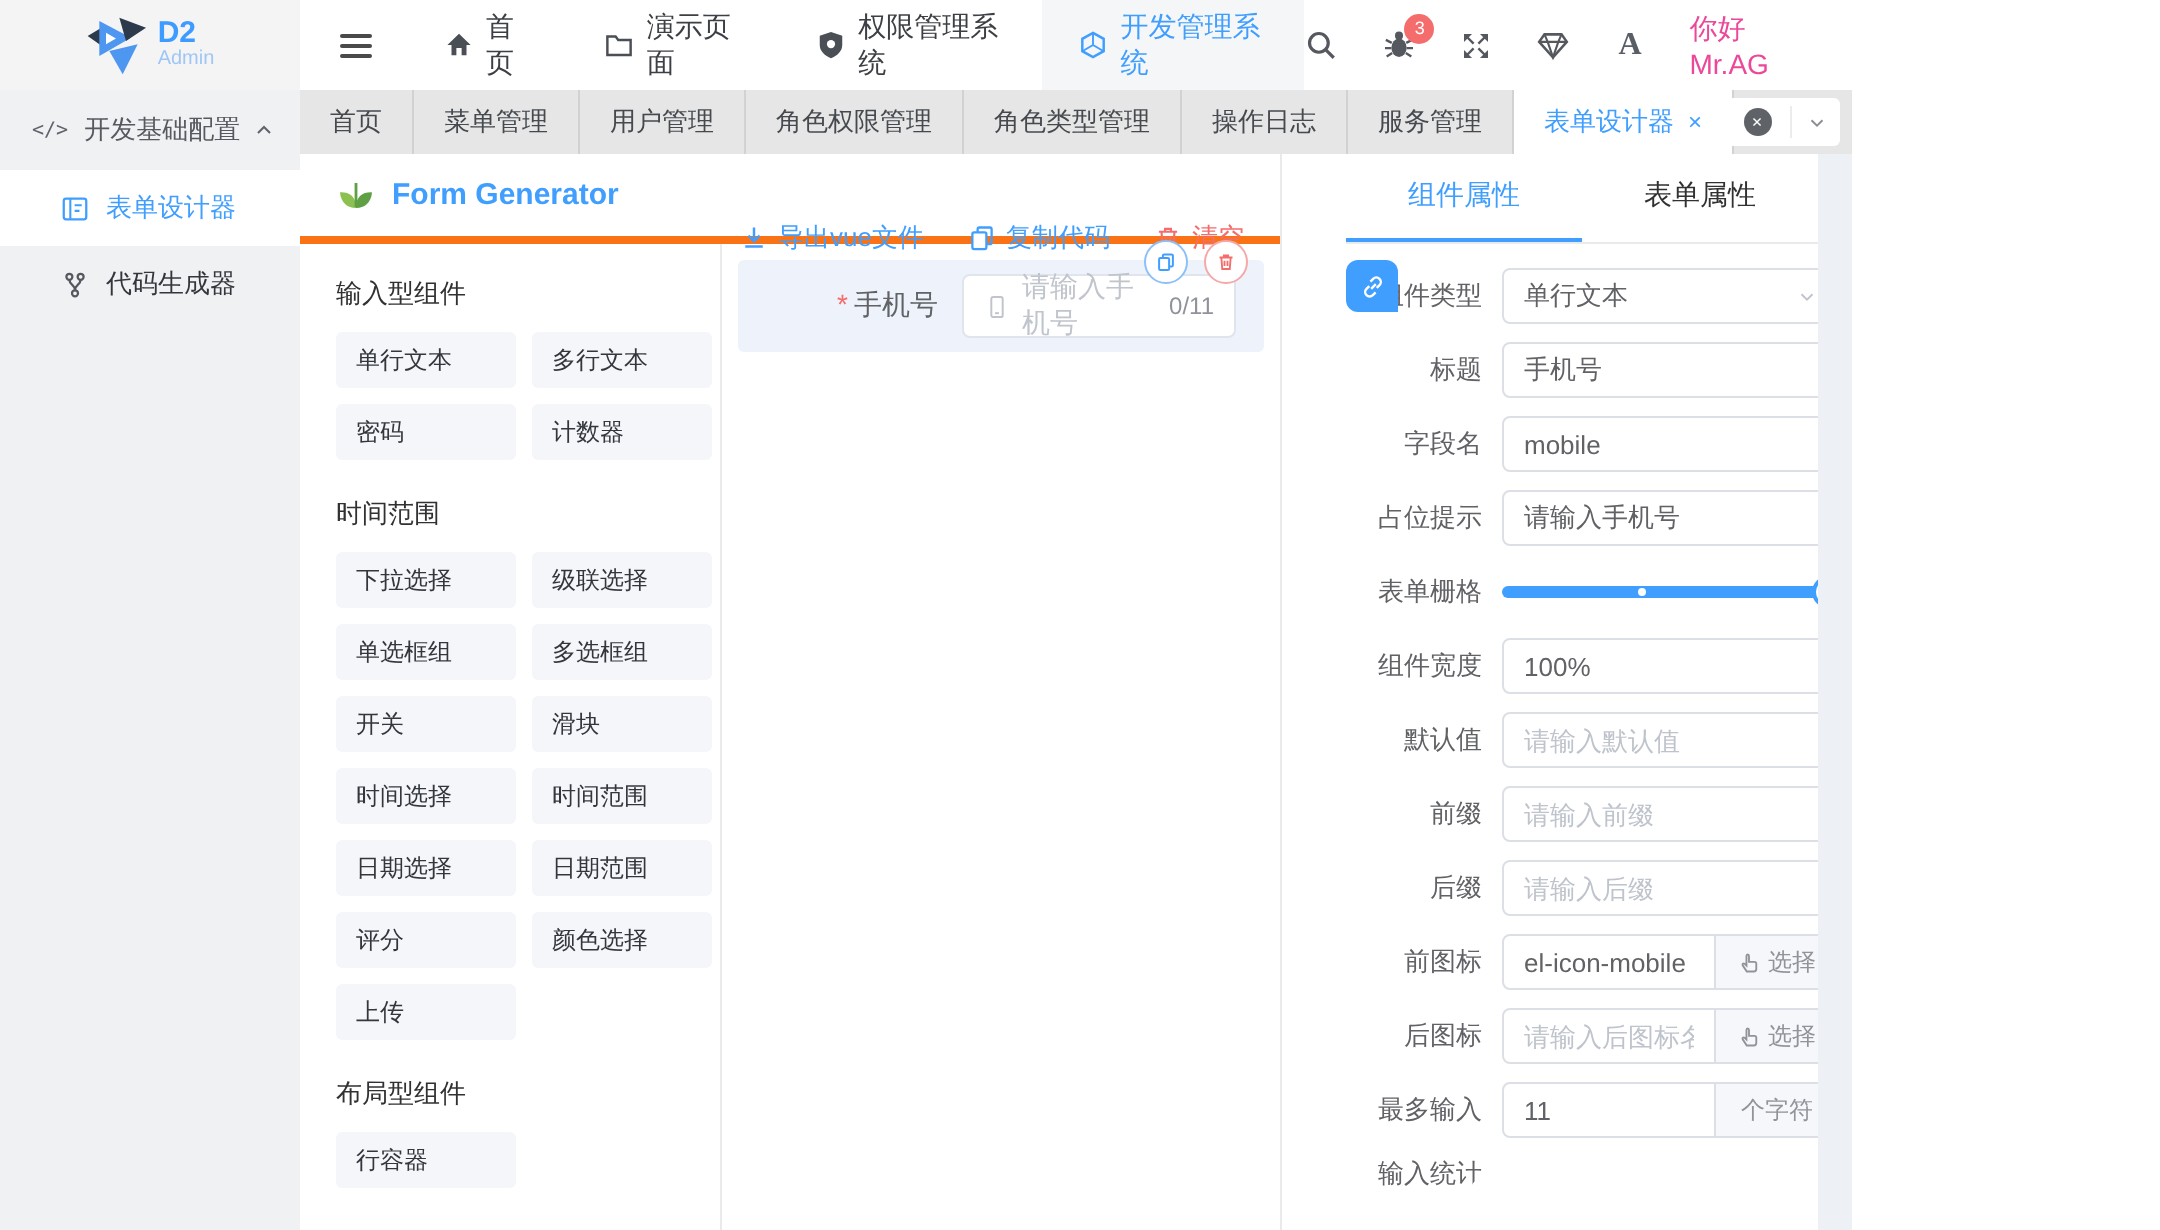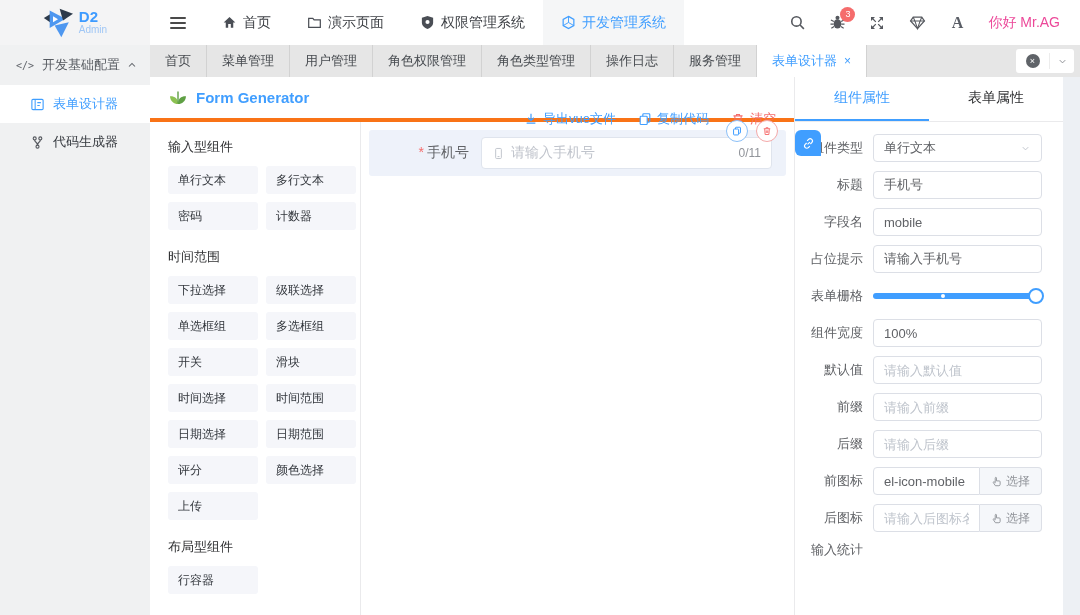--- a/index.html
+++ b/index.html
@@ -1,18 +1,18 @@
 <!DOCTYPE html>
 <html><head>
 <meta charset="utf-8">
 <style>
   * { margin:0; padding:0; box-sizing:border-box; }
   html,body { width:1080px; height:615px; overflow:hidden; }
   body { font-family:"Liberation Sans","DejaVu Sans",sans-serif; font-size:14px; color:#303133; background:#fff; }
-  .page { width:1080px; height:615px; display:flex; flex-direction:column;justify-content:flex-end; }
+  .page { width:926px; height:615px; display:flex; flex-direction:column;justify-content:flex-end; }
 
   
   .topbar { height:45px; display:flex; align-items:center; background:#fff; flex:none; }
   .logo-area { width:150px; height:45px; background:#f4f4f5; display:flex; align-items:center; justify-content:center; gap:6px; flex:none; cursor:pointer; }
   .logo-text { line-height:1.05; }
   .logo-title { color:#3e9bff; font-size:15px; font-weight:bold; }
   .logo-sub { color:#9fc6f5; font-size:10px; }
   .hamburger { margin:0 18px 0 20px; cursor:pointer; display:flex; flex-direction:column; gap:3px; }
   .hamburger i { display:block; width:16px; height:2px; background:#4a4a4a; border-radius:1px; }
   .topnav { display:flex; align-items:stretch; height:45px; }
@@ -68,21 +68,21 @@
   .wc-label { width:112px; flex:none; text-align:right; padding-right:12px; font-size:14px; color:#606266; }
   .req-star { color:#F56C6C; margin-right:3px; }
   .wc-input { flex:1; height:32px; background:#fff; border:1px solid #dfe4ed; border-radius:4px; display:flex; align-items:center; padding:0 10px; gap:6px; }
   .wc-placeholder { color:#c0c4cc; font-size:14px; }
   .wc-counter { margin-left:auto; font-size:12px; color:#909399; }
   .card-btn { position:absolute; top:-10px; width:22px; height:22px; border-radius:50%; background:#fff; display:flex; align-items:center; justify-content:center; cursor:pointer; }
   .card-btn.copy { right:38px; border:1px solid #8cc0f7; }
   .card-btn.del { right:8px; border:1px solid #f4a9a9; }
 
   
-  .props-panel { width:269px; flex:none; border-left:1px solid #eaeaec; display:flex; flex-direction:column; }
+  .props-panel { width:269px; flex:none; border-left:1px solid #eaeaec; display:flex; flex-direction:column;padding-left:32px; }
   .props-tabs { height:45px; flex:none; display:flex; border-bottom:1px solid #eaeaec; }
   .ptab { flex:1; display:flex; align-items:center; justify-content:center; font-size:14px; color:#303133; cursor:pointer; border-bottom:2px solid transparent; }
   .ptab.active { color:#409EFF; border-bottom-color:#409EFF; }
   .props-body { flex:1; position:relative; padding:12px 22px 0 0; overflow:hidden; }
   .link-tag { position:absolute; left:0; top:8px; width:26px; height:26px; background:#409EFF; border-radius:6px 6px 0 6px; display:flex; align-items:center; justify-content:center; cursor:pointer; }
   .prow { display:flex; align-items:center; margin-bottom:9px; }
   .plabel { width:78px; flex:none; text-align:right; padding-right:10px; font-size:13px; color:#606266; }
   .pctrl { width:169px; flex:none; }
   .pinput, .pselect { width:100%; height:28px; border:1px solid #dcdfe6; border-radius:4px; background:#fff; font-size:13px; color:#606266; padding:0 10px; font-family:"Liberation Sans","DejaVu Sans",sans-serif; outline:none; }
   .pinput::placeholder { color:#bfc4cc; }
@@ -478,20 +478,29 @@
                     <svg width="11" height="11" viewBox="0 0 13 13">
                           <path d="M5 2.5 V8 L3.8 6.9 C3.2 6.4 2.3 7.2 2.8 7.9 L5.2 11.5 H9.3 C10.2 11.5 10.8 10.9 10.8 10 V6.8 C10.8 6.2 10.3 5.8 9.7 5.8 H6.5 V2.5 C6.5 1.9 6.1 1.5 5.75 1.5 C5.4 1.5 5 1.9 5 2.5 Z" fill="none" stroke="#909399" stroke-width="1.1"></path>
                         </svg>
                   </span>
                   <span>选择</span>
                 </span>
               </span>
                 </span>
             </div>
 
+            <div class="prow">
+              <span class="plabel">最多输入</span>
+              <span class="pctrl">
+                  <span class="pgroup">
+                <input class="pinput" value="11" style="">
+                <span class="append">个字符</span>
+              </span>
+                </span>
+            </div>
 
             <div class="prow">
               <span class="plabel">输入统计</span>
               <span class="pctrl"><span class="toggle"><span class="knob"></span></span></span>
             </div>
 
           </div>
         </div>
 
         <div class="scroll-strip"></div>

